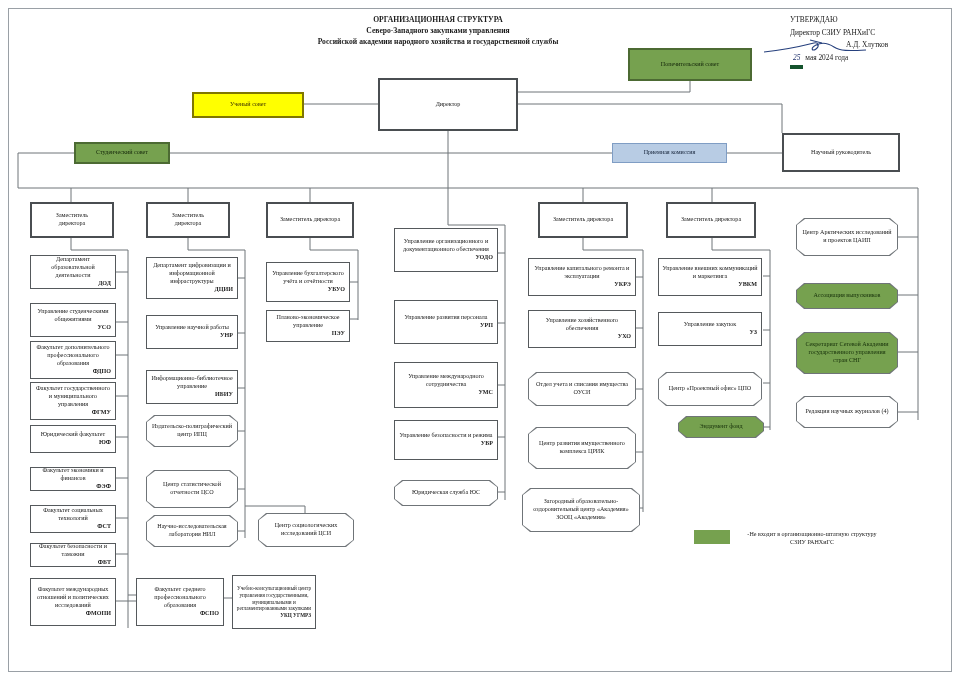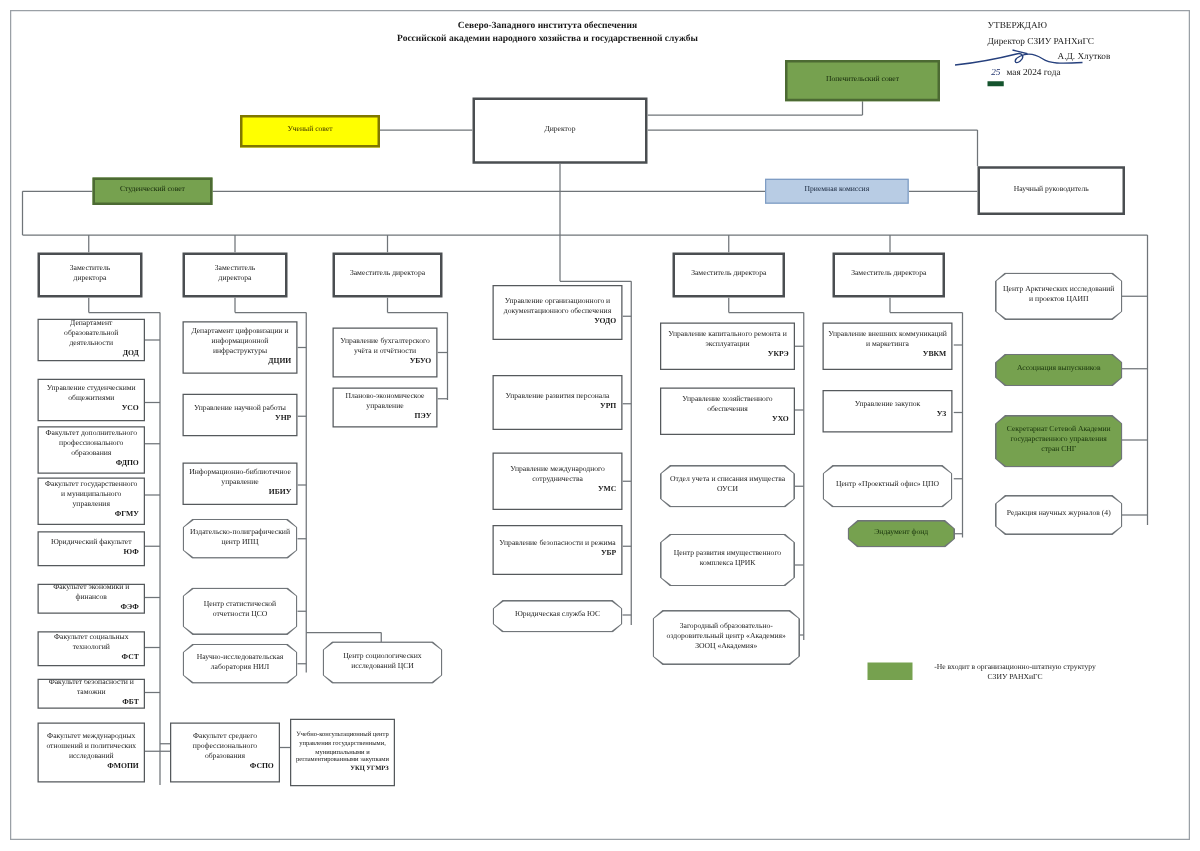--- a/index.html
+++ b/index.html
@@ -223,21 +223,22 @@
     <line x1="763" y1="383" x2="770" y2="383"></line>
     <line x1="763" y1="427" x2="770" y2="427"></line>
 
     <line x1="897" y1="237" x2="918" y2="237"></line>
     <line x1="897" y1="295" x2="918" y2="295"></line>
     <line x1="897" y1="352" x2="918" y2="352"></line>
     <line x1="897" y1="412" x2="918" y2="412"></line>
   </svg>
 
   <div class="title-block">
-    <div>Северо-Западного института обеспечения</div>
+    <div>ОРГАНИЗАЦИОННАЯ СТРУКТУРА</div>
+    <div>Северо-Западного закупками управления</div>
     <div>Российской академии народного хозяйства и государственной службы</div>
   </div>
 
   <div class="approve-block">
     <div>УТВЕРЖДАЮ</div>
     <div>Директор СЗИУ РАНХиГС</div>
     <div class="sig-name">А.Д. Хлутков</div>
     <div class="date-line">
       <span class="date-day">25</span>
       <span>мая 2024 года</span>

